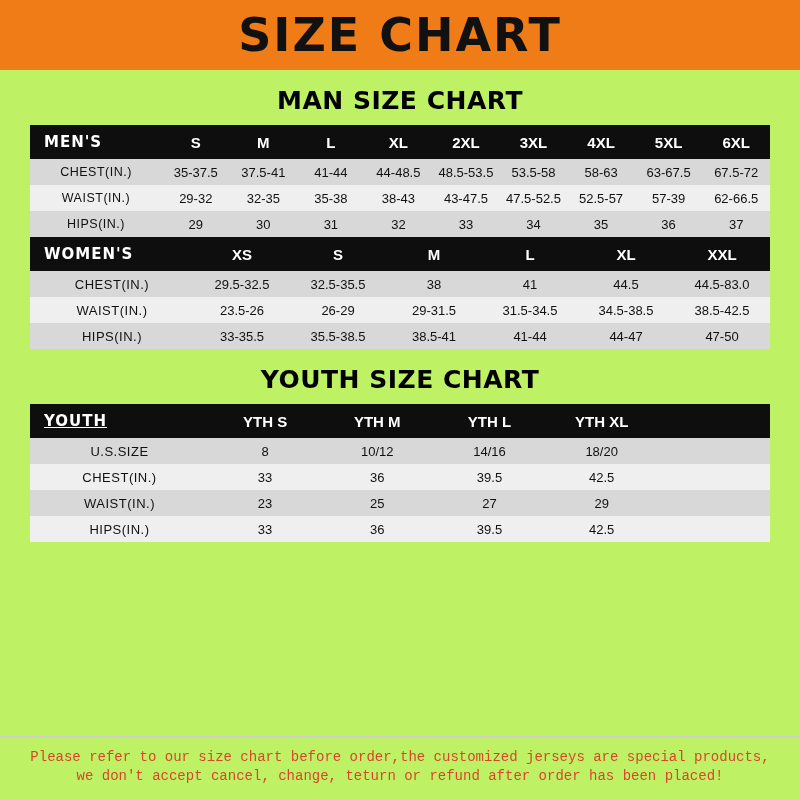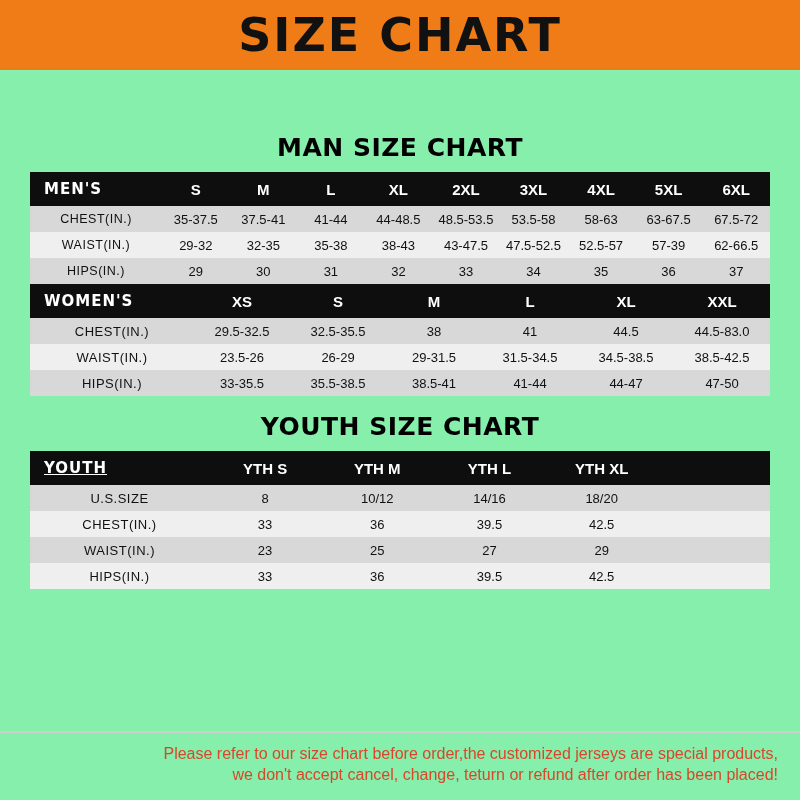--- a/index.html
+++ b/index.html
@@ -11,24 +11,23 @@
     height: 800px;
     background: #ffffff;
     font-family: "Liberation Sans", sans-serif;
     overflow: hidden;
   }
   .page {
     width: 800px;
     height: 800px;
     position: relative;
     box-sizing: border-box;
-    background: #86efac;
+    background: #bef264;
     display: flex;
     flex-direction: column;
-    gap: 47px;
   }
   
   .banner {
     background: #f07c17;
     height: 70px;
     display: flex;
     align-items: center;
     justify-content: center;
     flex: 0 0 auto;
   }
@@ -113,24 +112,24 @@
   
   .footer-note {
     flex: 0 0 auto;
     border-top: 2px solid #cfcfcf;
     padding: 10px 22px 14px 22px;
     box-sizing: border-box;
   }
   .footer-note p {
     margin: 0;
     color: #d8472a;
-    font-family: Liberation Sans, sans-serif;
-    font-size: 16px;
+    font-family: Liberation Mono, monospace;
+    font-size: 14px;
     line-height: 1.35;
-    text-align: right;
+    text-align: center;
   }
 </style>
 </head>
 <body>
 
 <div class="page">
 
   <div class="banner">
     <div class="banner-title">SIZE CHART</div>
   </div>

